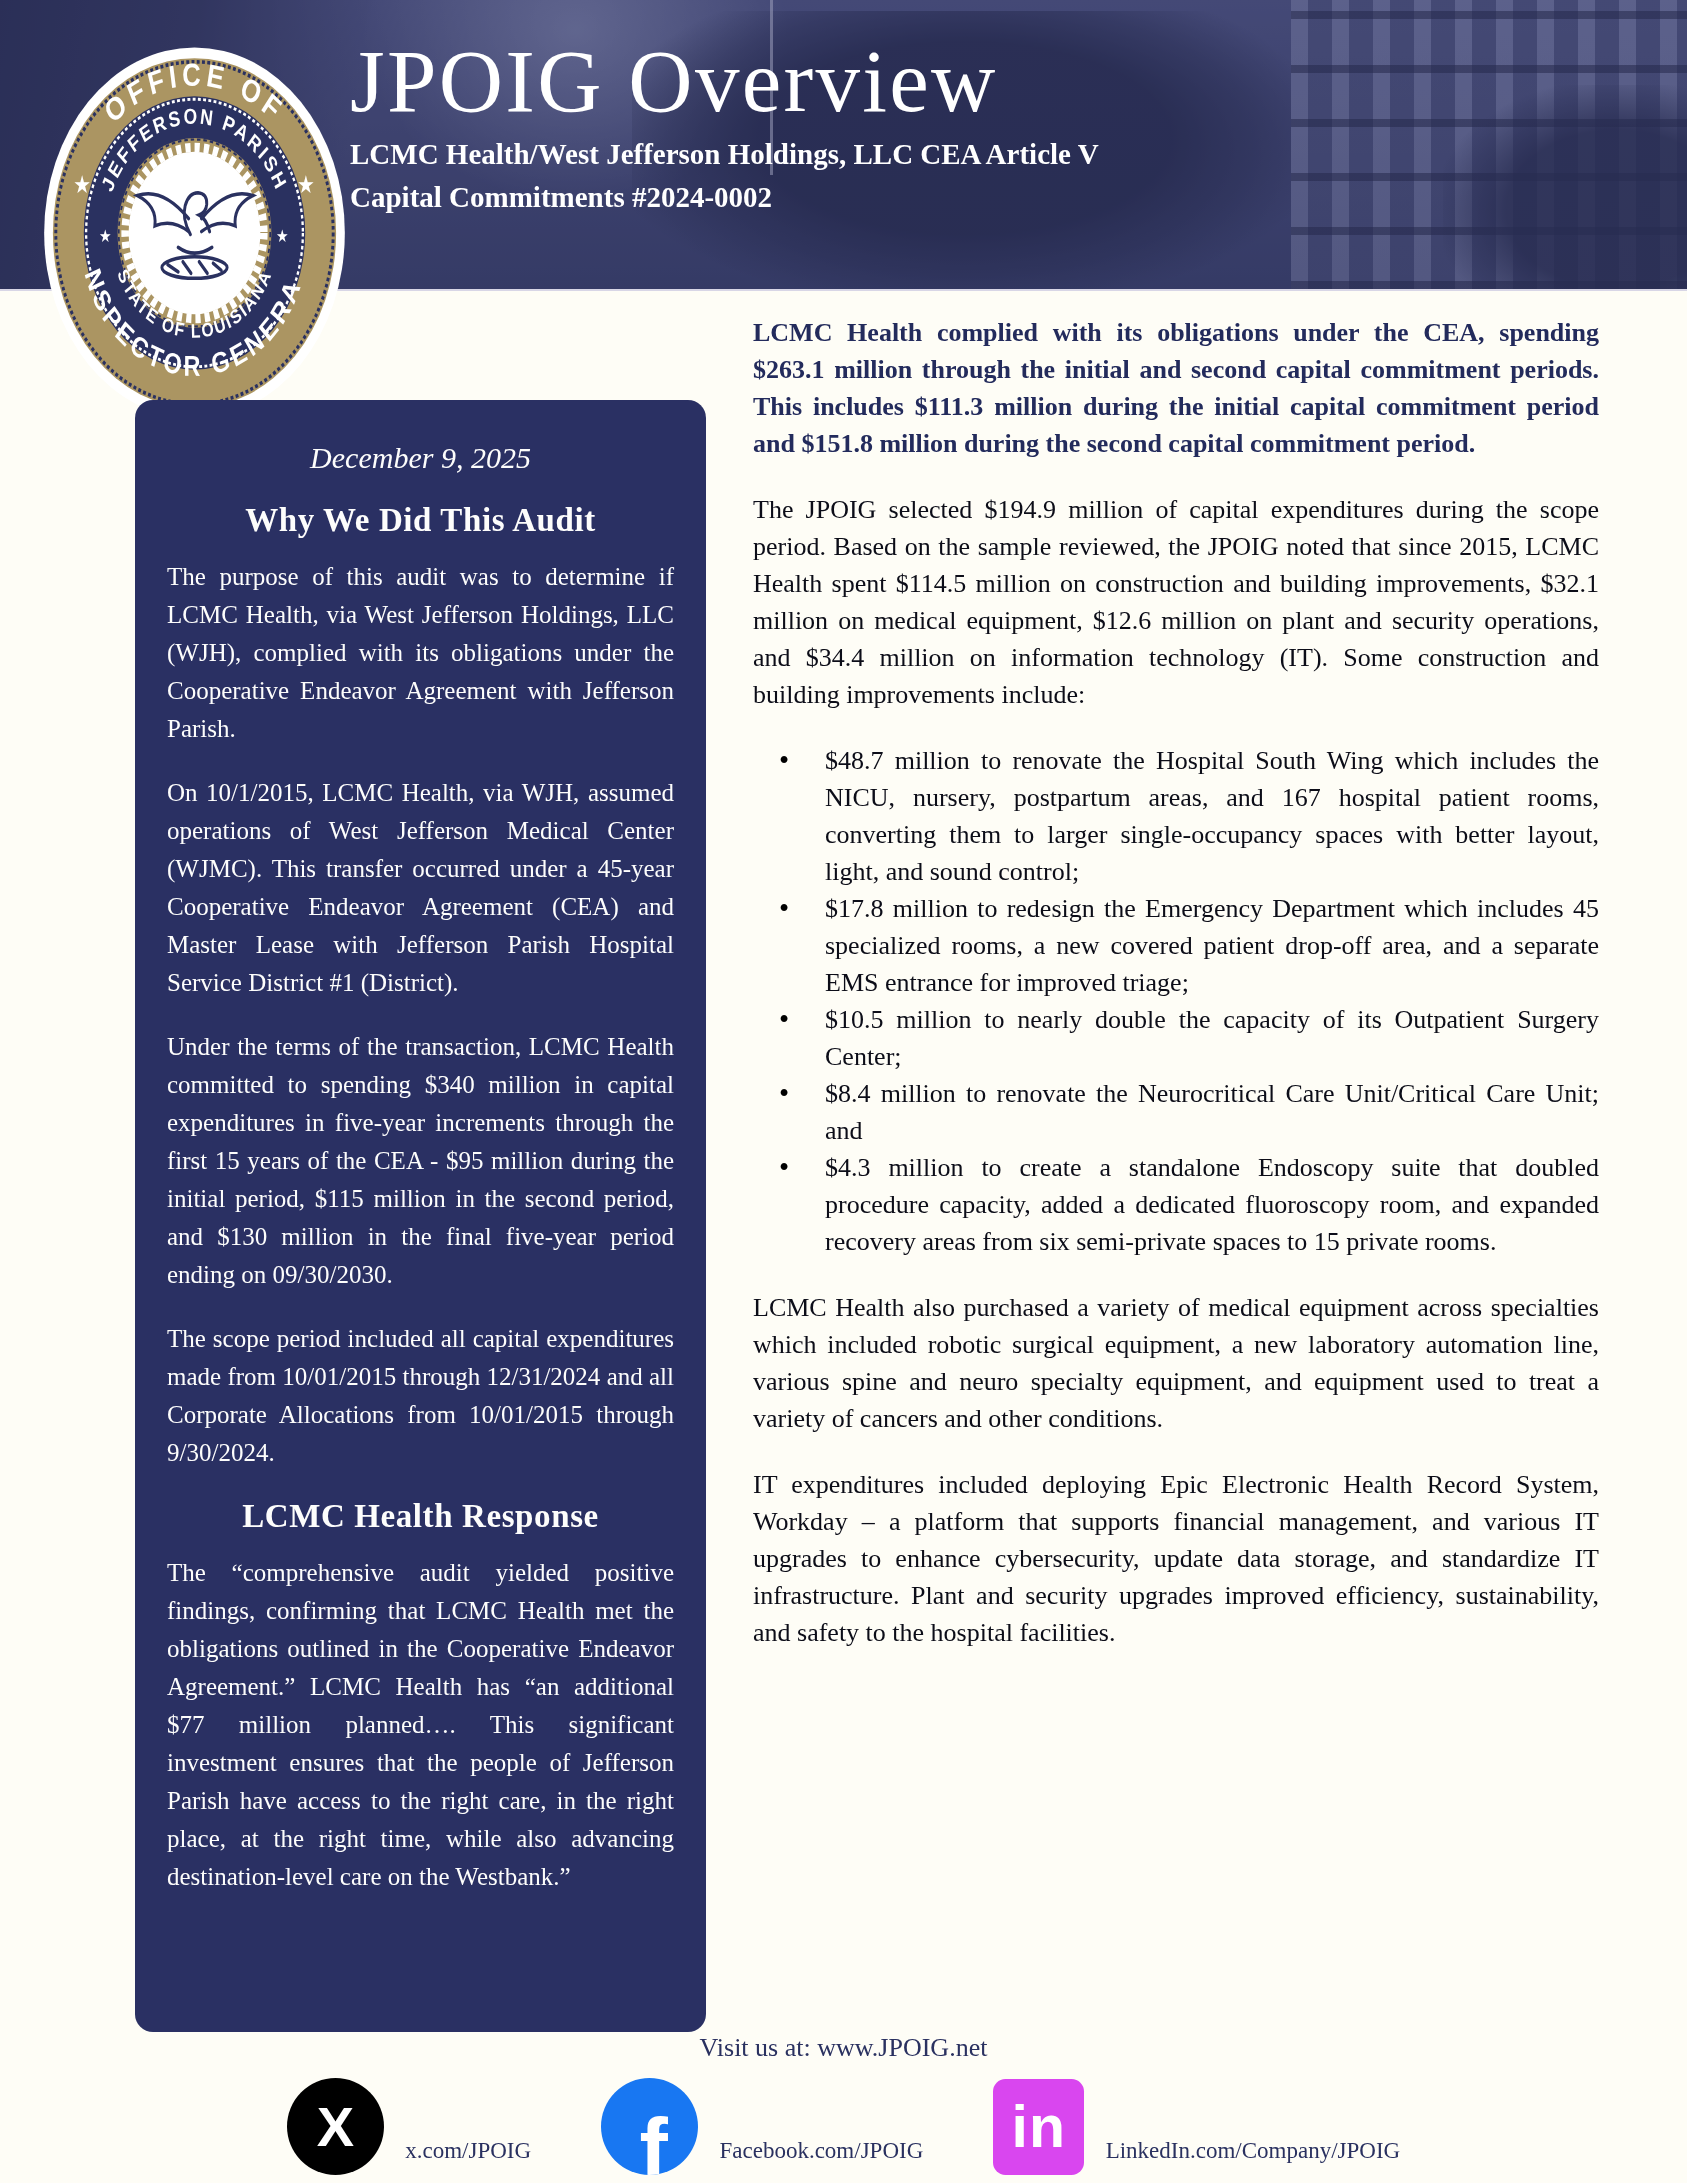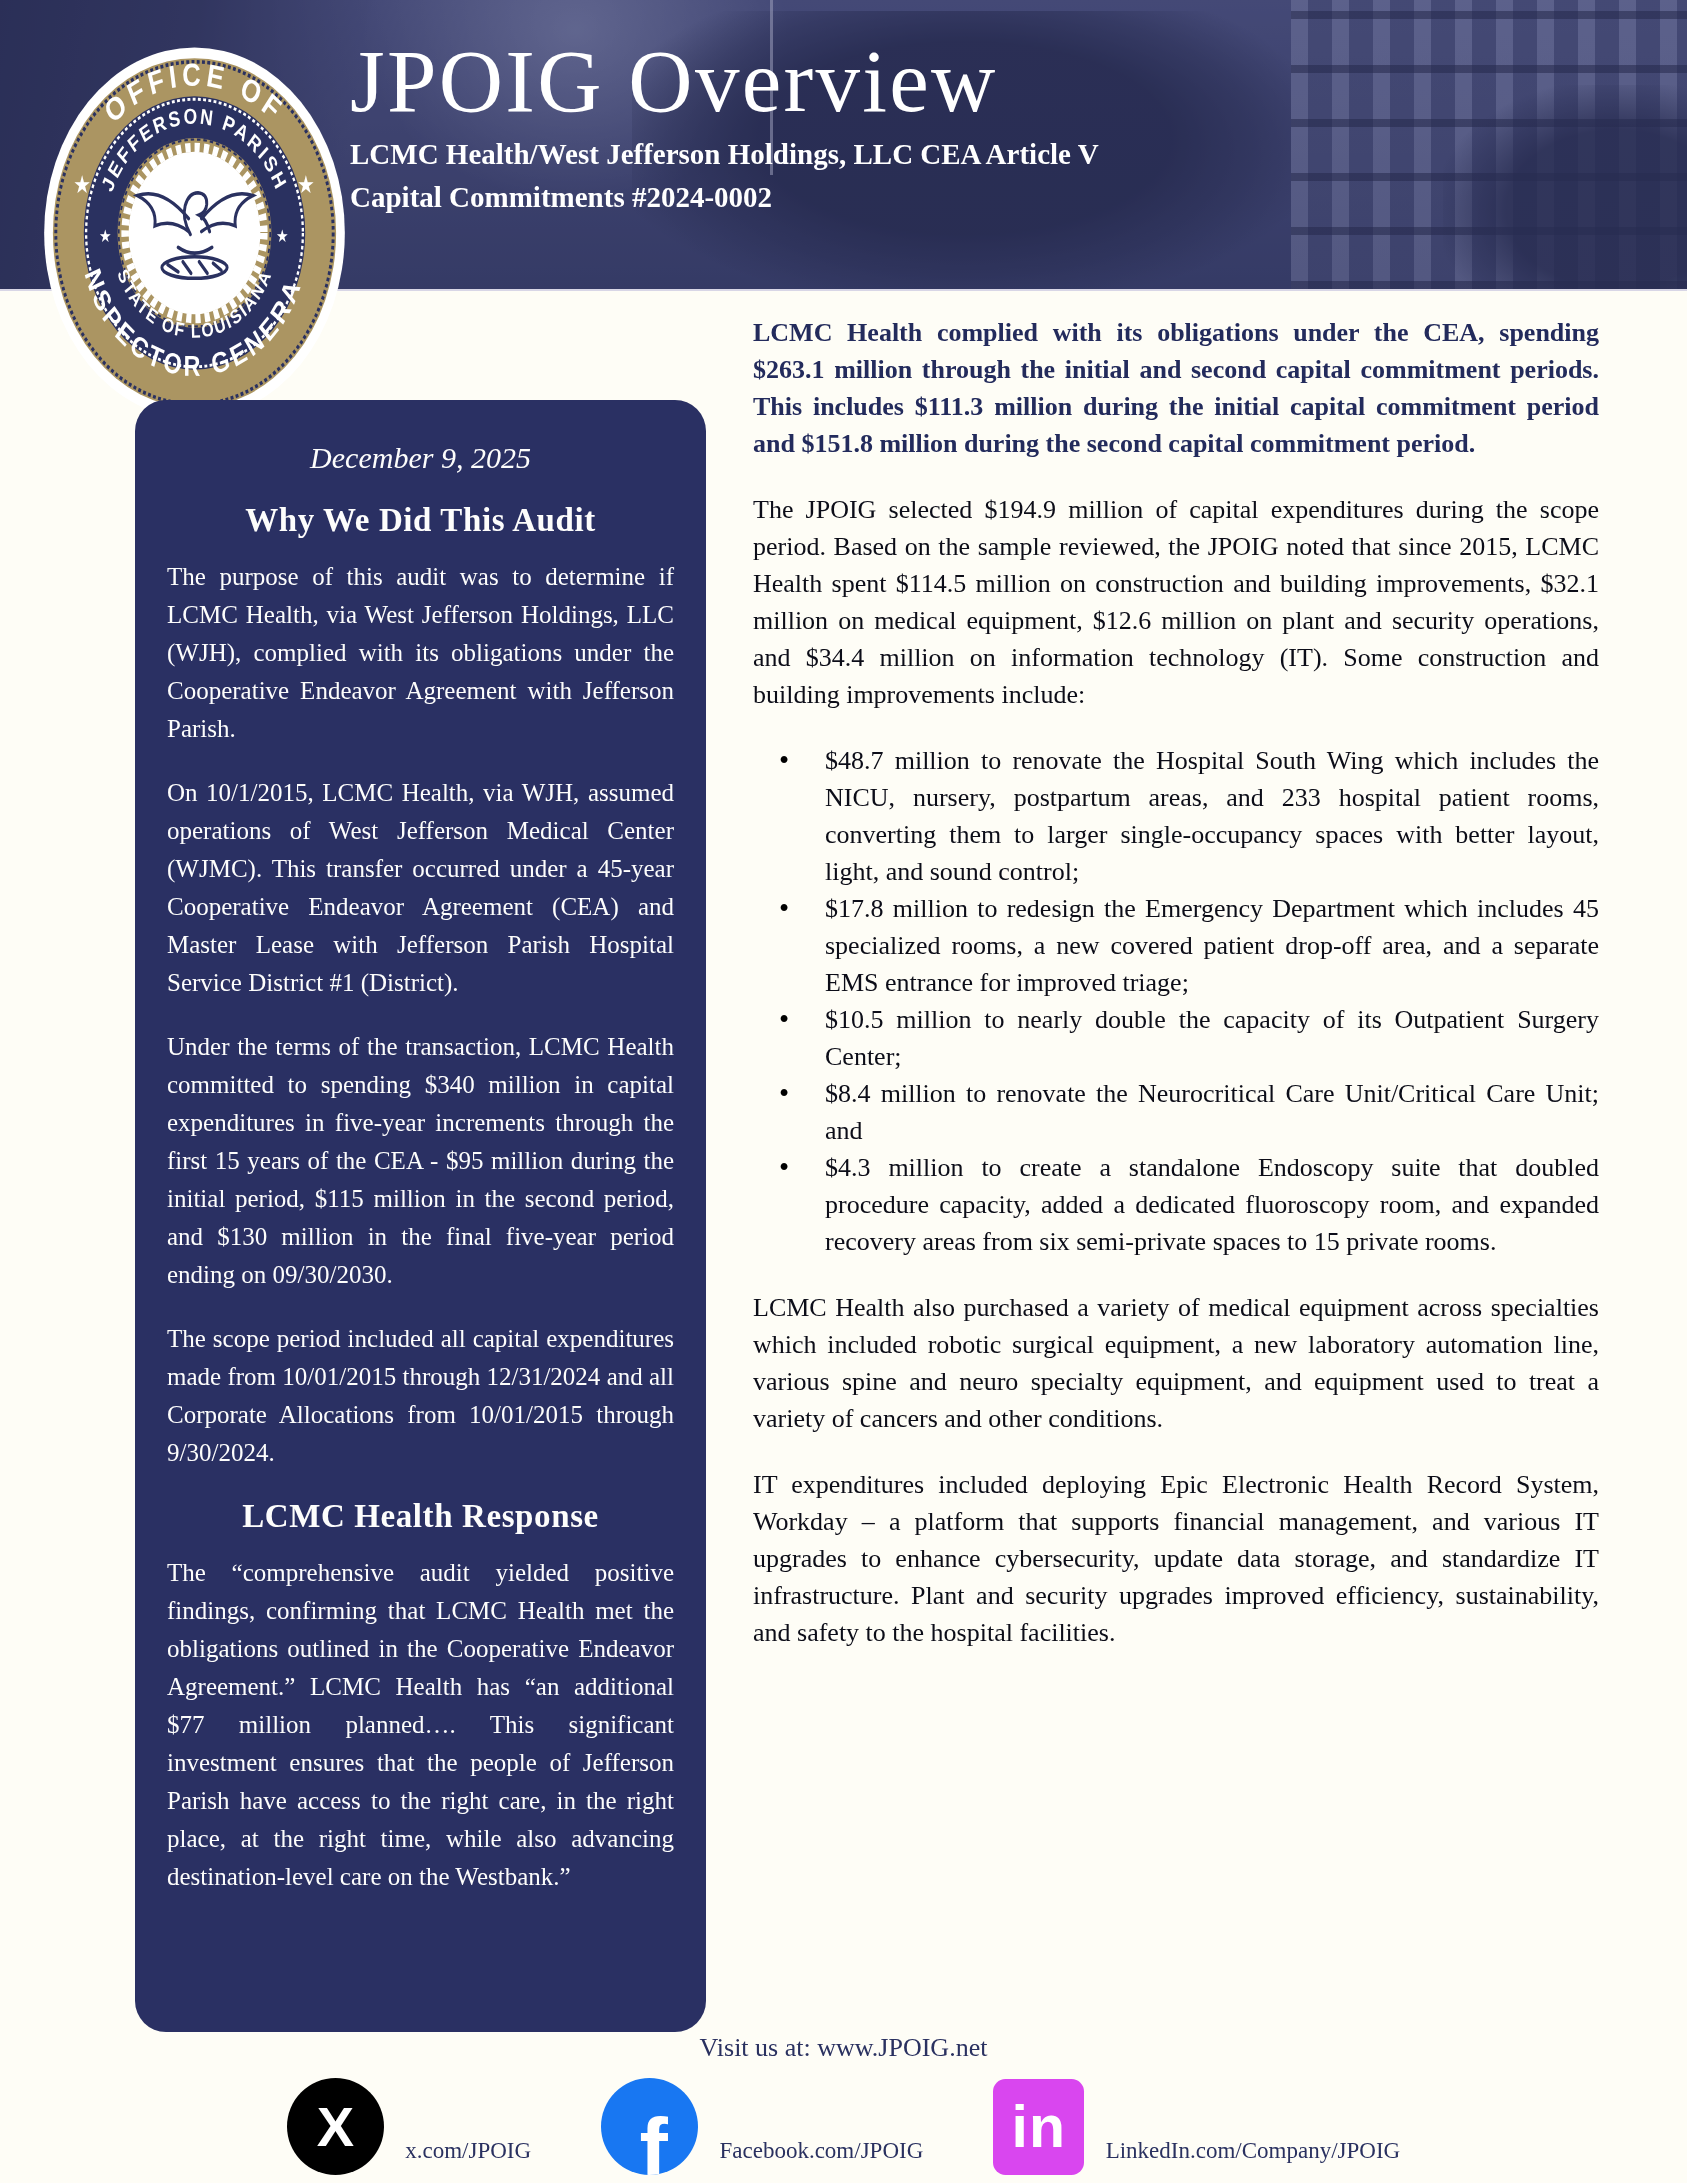--- a/index.html
+++ b/index.html
@@ -30,21 +30,21 @@
   .hdr-pole{position:absolute;left:770px;top:0;width:3.4px;height:175px;background:rgba(222,222,238,.55);}
   .hdr-overlay{position:absolute;inset:0;background:rgba(56,61,108,.40);}
   .hdr-text{position:absolute;left:350px;top:33px;width:1150px;color:#ffffff;}
   .hdr-title{font-size:89px;font-weight:400;letter-spacing:2.3px;line-height:96px;}
   .hdr-sub{font-size:29px;font-weight:700;line-height:43px;margin-top:4px;}
   
   .seal{position:absolute;left:43px;top:46px;width:303px;height:374px;}
   
   .panel{
     position:absolute;left:135px;top:400px;width:571px;height:1632px;
-    background:#2a3063;border-radius:31px;color:#fdfdfc;
+    background:#2a3063;border-radius:18px;color:#fdfdfc;
     padding:39px 32px 4px 32px;box-sizing:border-box;overflow:hidden;
     text-align:justify;
   }
   .panel .date{text-align:center;font-style:italic;font-size:30px;margin:0 0 25px 0;}
   .panel h2{text-align:center;font-size:33px;font-weight:700;margin:0 0 19px 0;letter-spacing:0.6px;}
   .panel p{font-size:25px;line-height:38px;margin:0 0 26px 0;}
   .panel .response-h{margin-top:4.5px;}
   
   .main{
     position:absolute;left:753px;top:314px;width:846px;
@@ -162,21 +162,21 @@
   <p>Under the terms of the transaction, LCMC Health committed to spending $340 million in capital expenditures in five-year increments through the first 15 years of the CEA - $95 million during the initial period, $115 million in the second period, and $130 million in the final five-year period ending on 09/30/2030.</p>
   <p>The scope period included all capital expenditures made from 10/01/2015 through 12/31/2024 and all Corporate Allocations from 10/01/2015 through 9/30/2024.</p>
   <h2 class="response-h">LCMC Health Response</h2>
   <p>The “comprehensive audit yielded positive findings, confirming that LCMC Health met the obligations outlined in the Cooperative Endeavor Agreement.” LCMC Health has “an additional $77 million planned…. This significant investment ensures that the people of Jefferson Parish have access to the right care, in the right place, at the right time, while also advancing destination-level care on the Westbank.”</p>
 </div>
 
 <div class="main">
   <p class="lead">LCMC Health complied with its obligations under the CEA, spending $263.1 million through the initial and second capital commitment periods. This includes $111.3 million during the initial capital commitment period and $151.8 million during the second capital commitment period.</p>
   <p>The JPOIG selected $194.9 million of capital expenditures during the scope period. Based on the sample reviewed, the JPOIG noted that since 2015, LCMC Health spent $114.5 million on construction and building improvements, $32.1 million on medical equipment, $12.6 million on plant and security operations, and $34.4 million on information technology (IT). Some construction and building improvements include:</p>
   <ul>
-    <li>$48.7 million to renovate the Hospital South Wing which includes the NICU, nursery, postpartum areas, and 233 hospital patient rooms, converting them to larger single-occupancy spaces with better layout, light, and sound control;</li>
+    <li>$48.7 million to renovate the Hospital South Wing which includes the NICU, nursery, postpartum areas, and 167 hospital patient rooms, converting them to larger single-occupancy spaces with better layout, light, and sound control;</li>
     <li>$17.8 million to redesign the Emergency Department which includes 45 specialized rooms, a new covered patient drop-off area, and a separate EMS entrance for improved triage;</li>
     <li>$10.5 million to nearly double the capacity of its Outpatient Surgery Center;</li>
     <li>$8.4 million to renovate the Neurocritical Care Unit/Critical Care Unit; and</li>
     <li>$4.3 million to create a standalone Endoscopy suite that doubled procedure capacity, added a dedicated fluoroscopy room, and expanded recovery areas from six semi-private spaces to 15 private rooms.</li>
   </ul>
   <p>LCMC Health also purchased a variety of medical equipment across specialties which included robotic surgical equipment, a new laboratory automation line, various spine and neuro specialty equipment, and equipment used to treat a variety of cancers and other conditions.</p>
   <p>IT expenditures included deploying Epic Electronic Health Record System, Workday – a platform that supports financial management, and various IT upgrades to enhance cybersecurity, update data storage, and standardize IT infrastructure. Plant and security upgrades improved efficiency, sustainability, and safety to the hospital facilities.</p>
 </div>
 
 <div class="visit">Visit us at: www.JPOIG.net</div>

